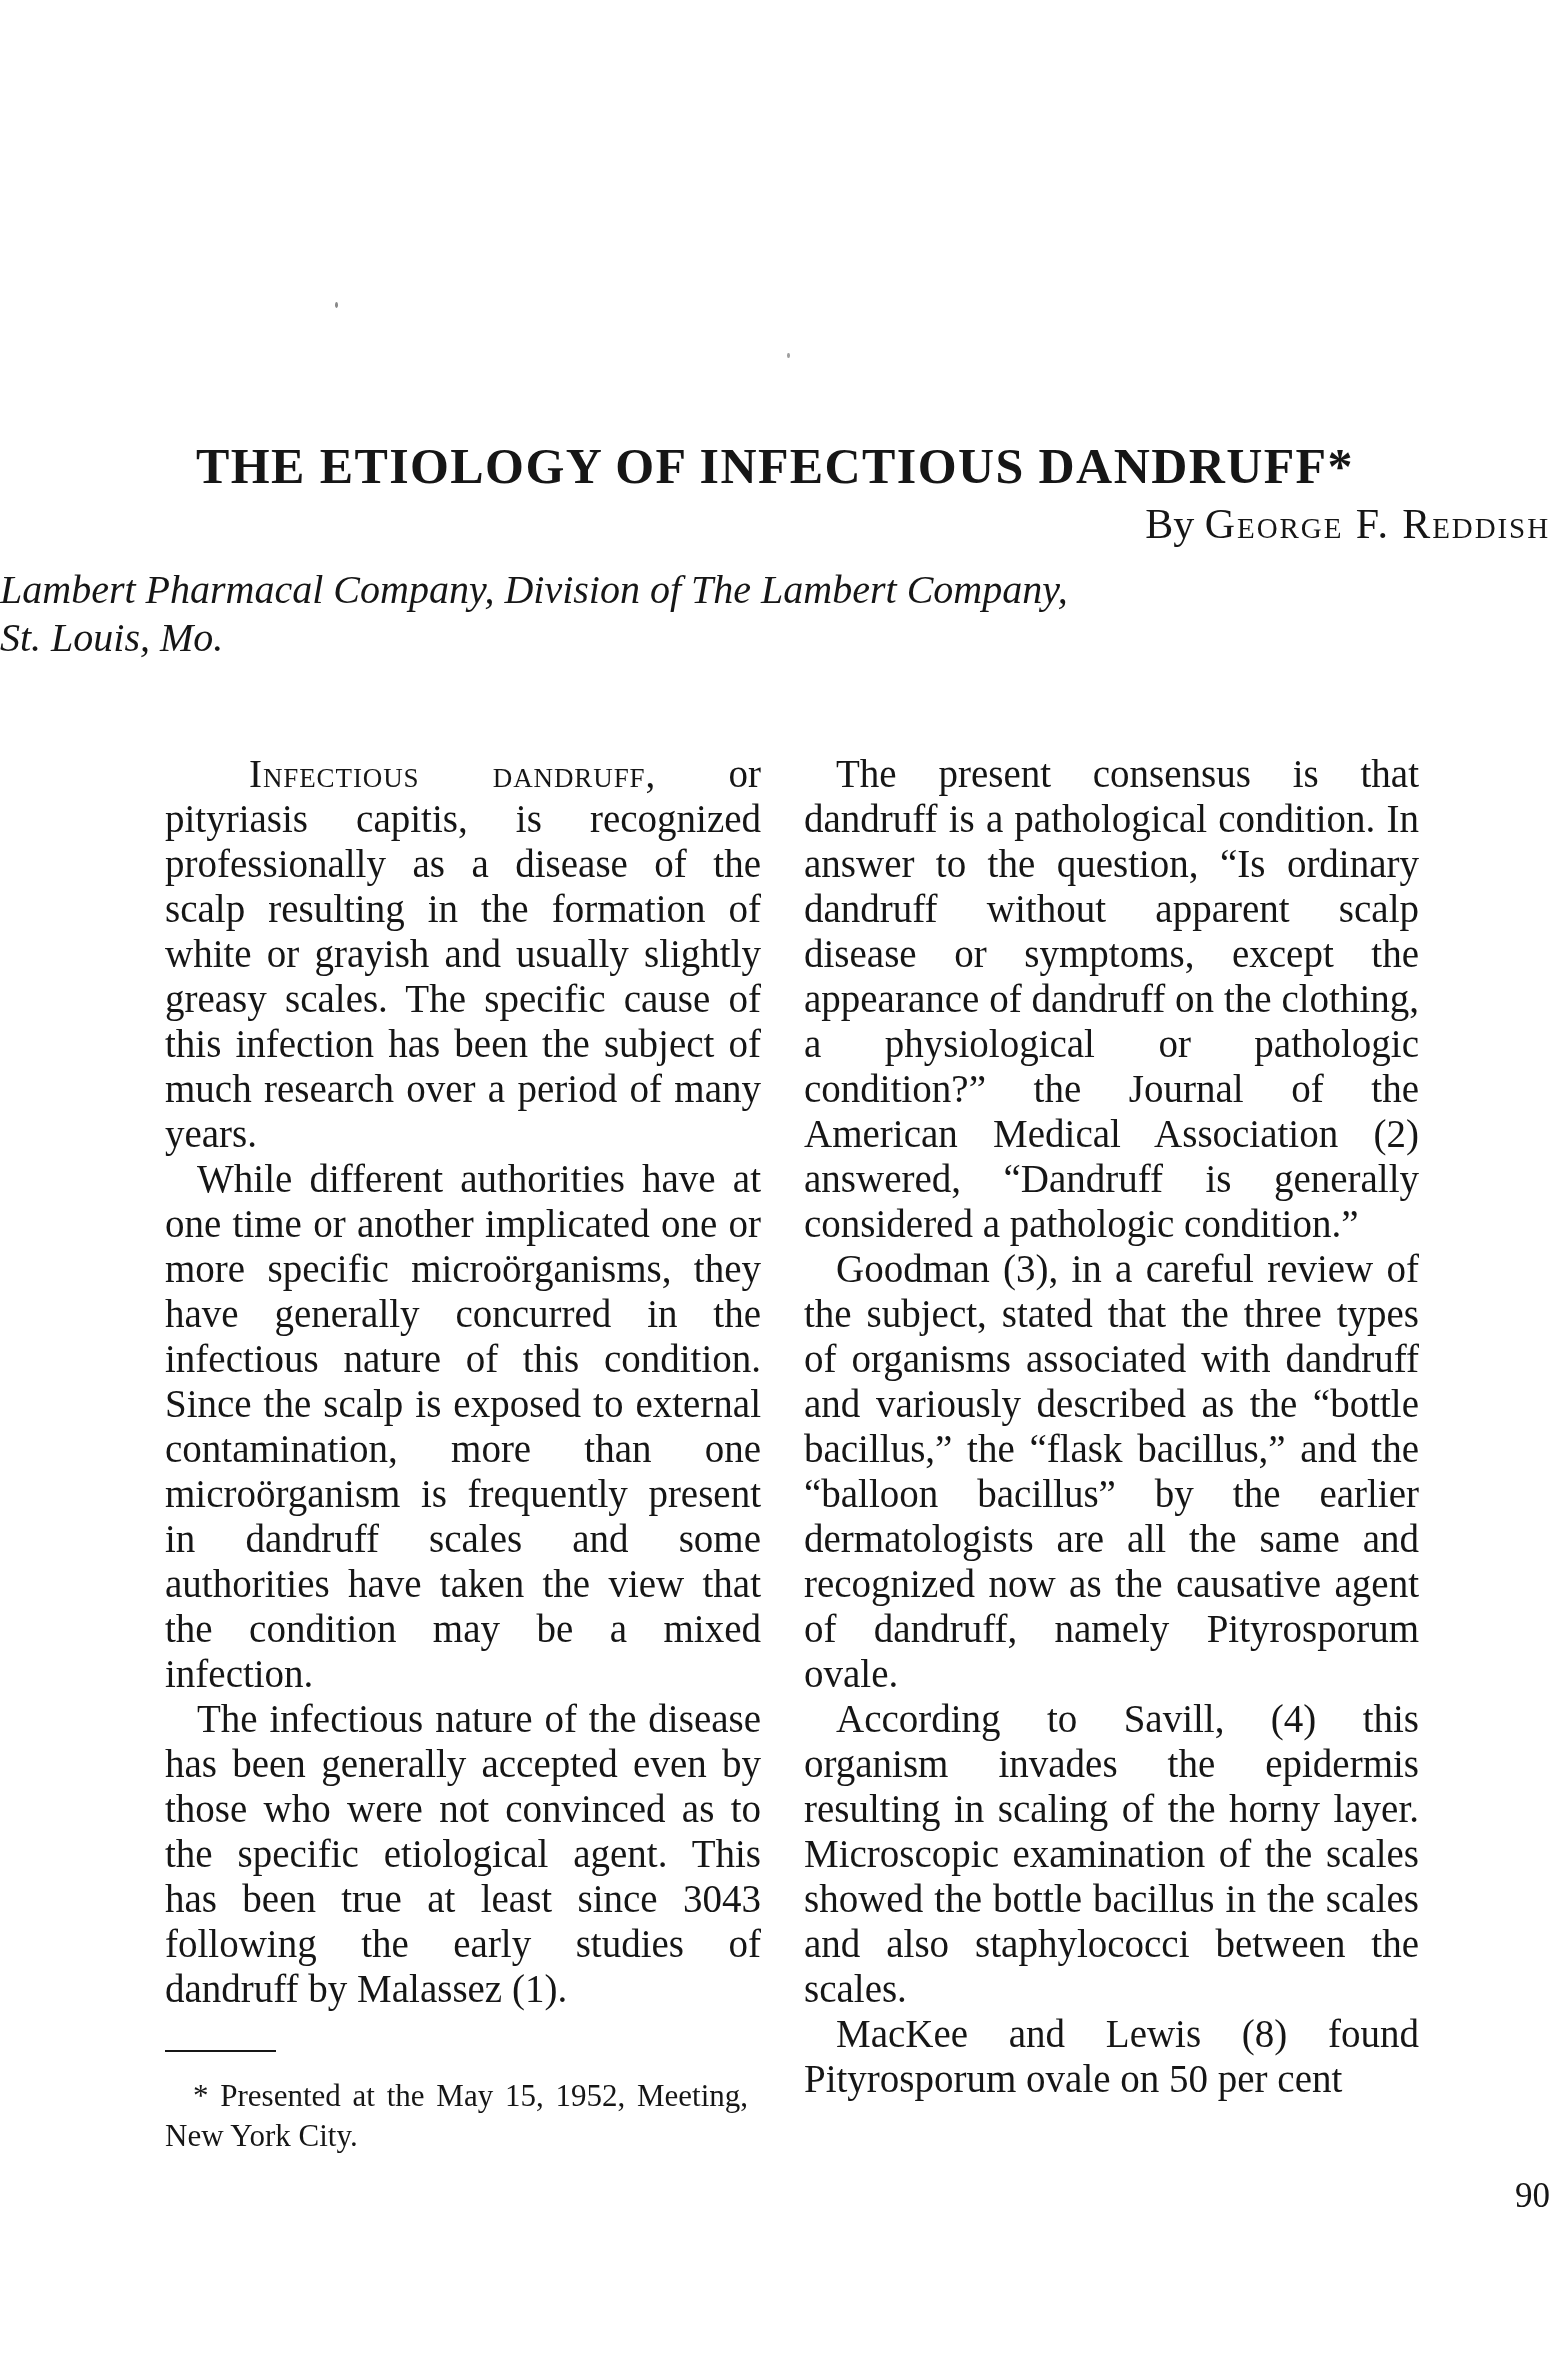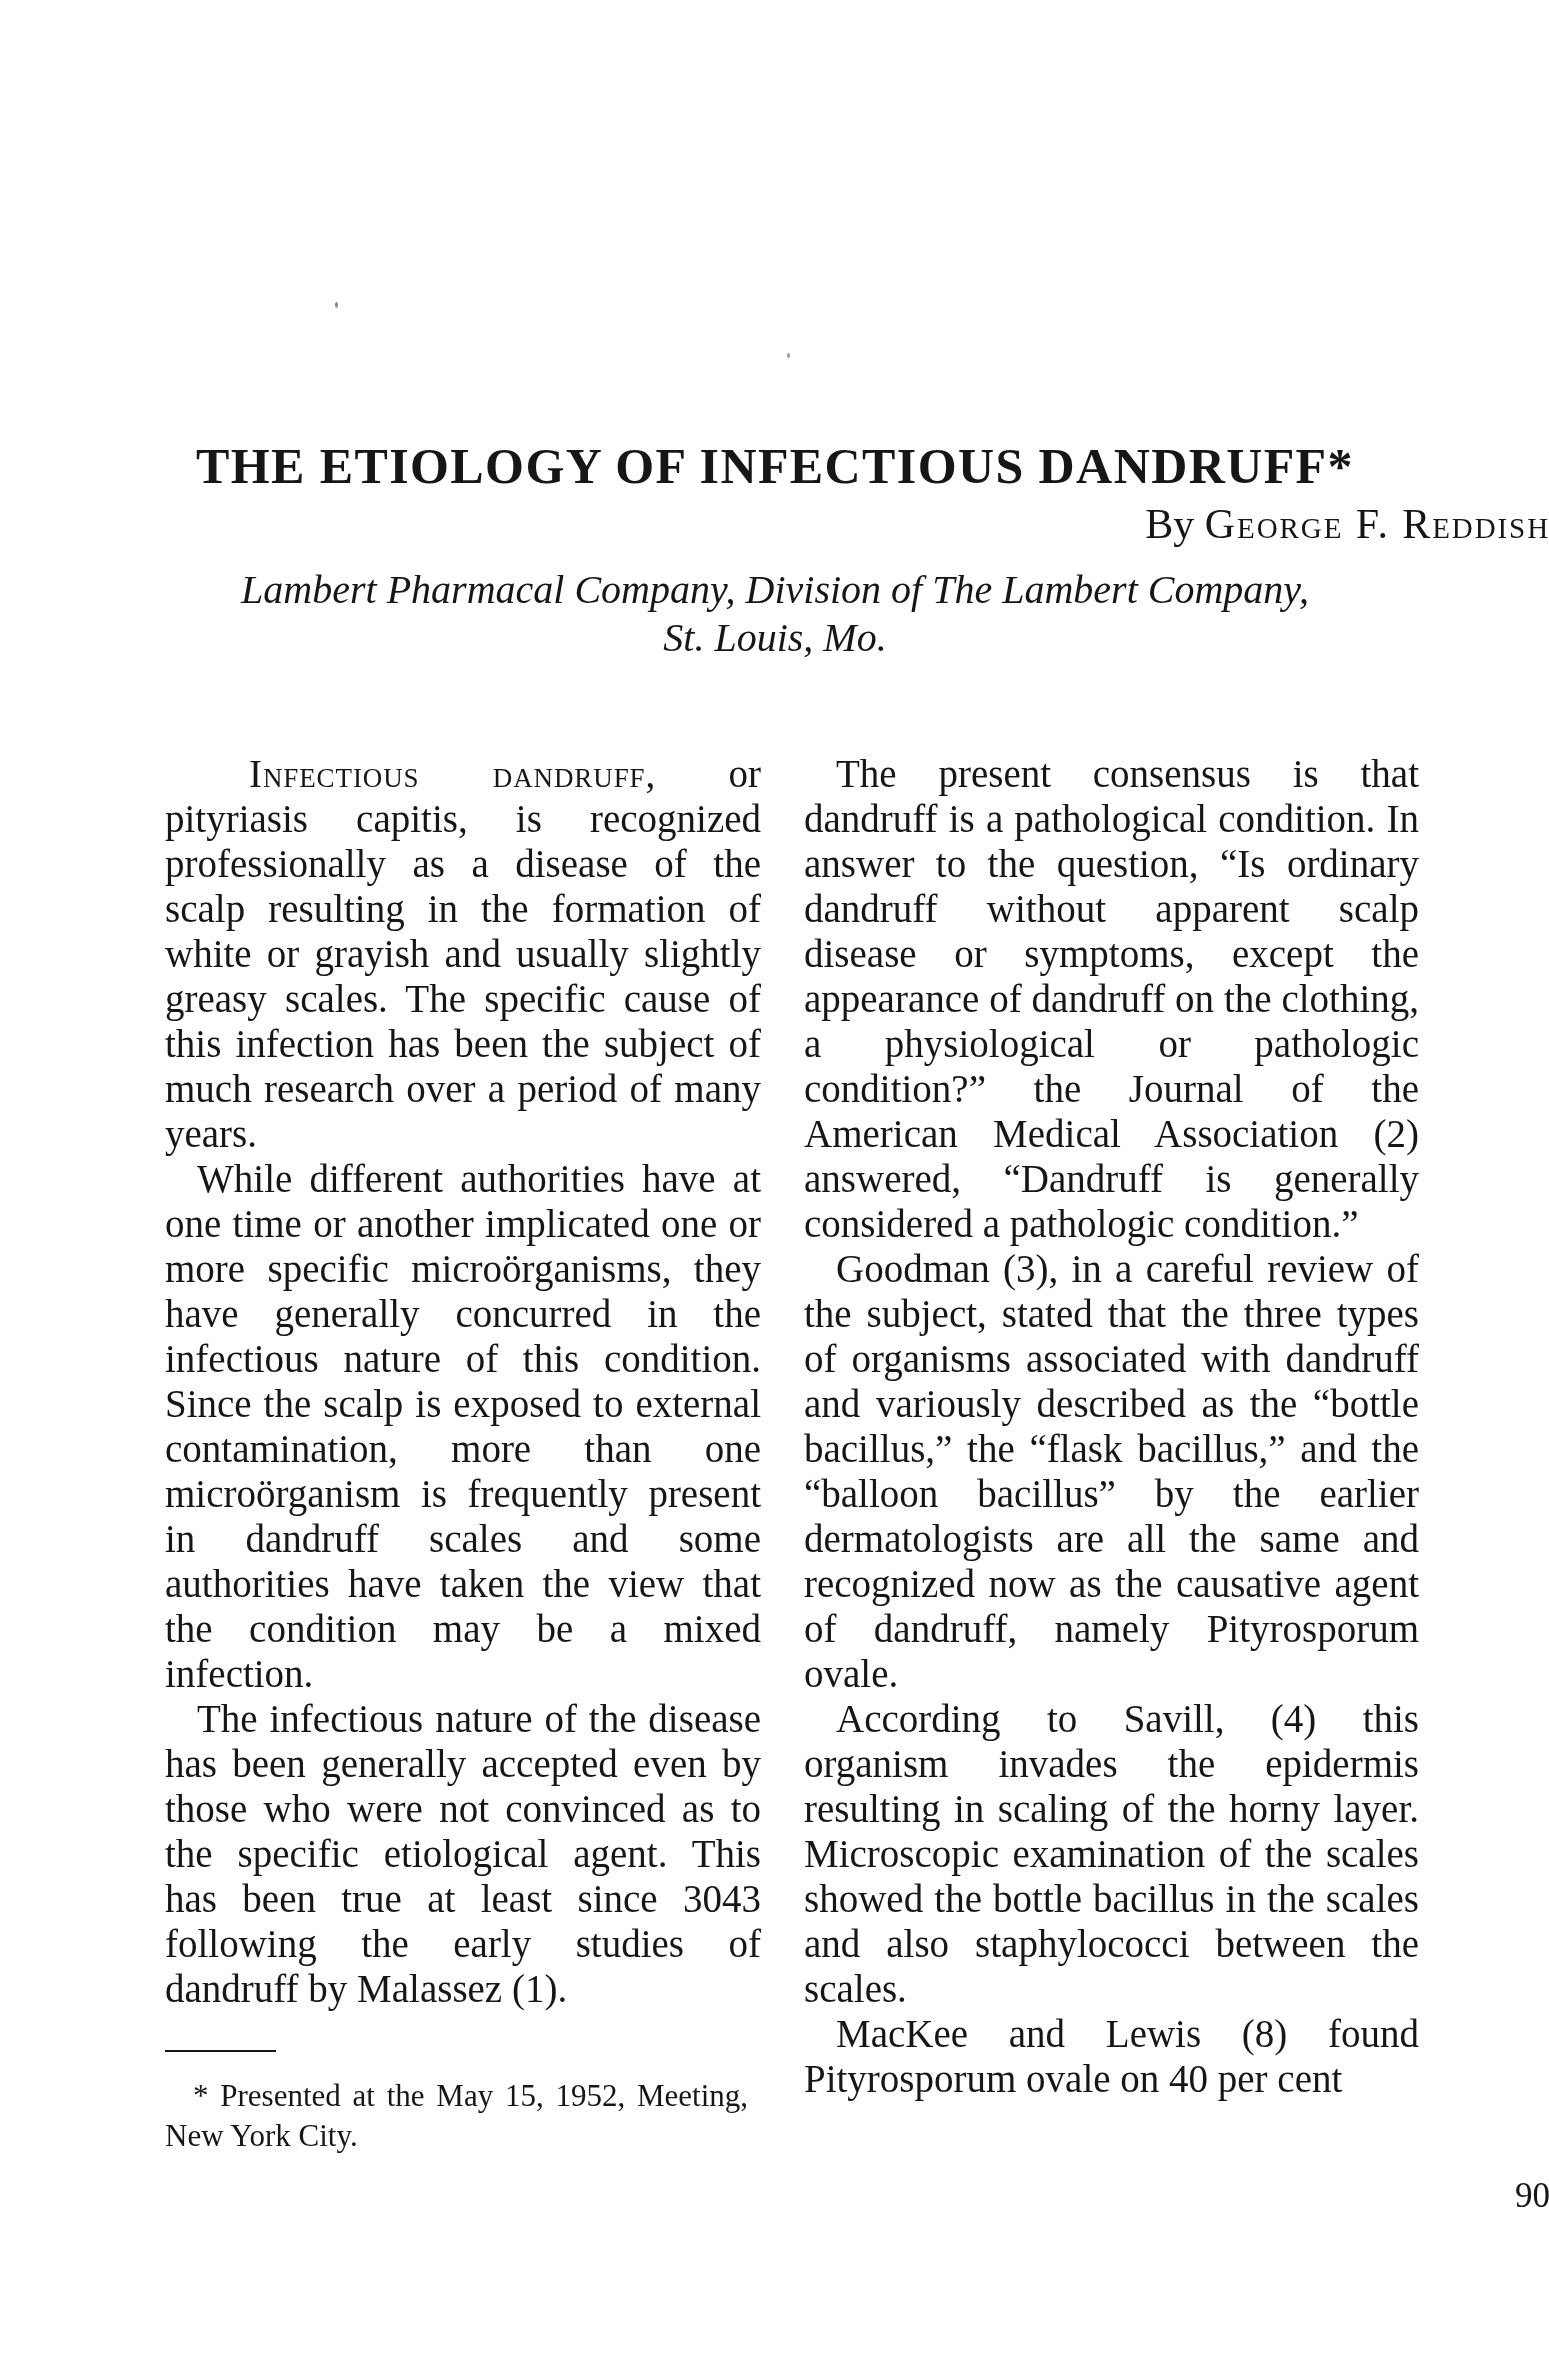--- a/index.html
+++ b/index.html
@@ -37,21 +37,20 @@
   }
   .byline .author-smallcaps {
     font-variant: small-caps;
     letter-spacing: 1.9px;
   }
   .affiliation {
     position: absolute;
     top: 566px;
     left: 0;
     width: 100%;
-    text-align: center;
     font-style: italic;
     font-size: 40px;
     line-height: 48px;
   }
   .column {
     position: absolute;
     top: 751px;
     font-size: 39px;
     line-height: 45px;
     text-align: justify;
@@ -125,19 +124,19 @@
     <p>The infectious nature of the disease has been generally accepted even by those who were not convinced as to the specific etiological agent. This has been true at least since 3043 following the early studies of dandruff by Malassez (1).</p>
 
     <div class="footnote-rule"></div>
     <div class="footnote">* Presented at the May 15, 1952, Meeting, New York City.</div>
   </div>
 
   <div class="column column-right">
     <p><span>The present consensus is that dandruff is a pathological condition. In answer to the question, “Is ordinary dandruff without apparent scalp disease or symptoms, except the appearance of dandruff on the clothing, a physiological or pathologic condition?” the </span><span class="it">Journal of the American Medical Association</span><span> (2) answered, “Dandruff is generally considered a pathologic condition.”</span></p>
     <p><span>Goodman (3), in a careful review of the subject, stated that the three types of organisms associated with dandruff and variously described as the “bottle bacillus,” the “flask bacillus,” and the “balloon bacillus” by the earlier dermatologists are all the same and recognized now as the causative agent of dandruff, namely </span><span class="it">Pityrosporum ovale</span><span>.</span></p>
     <p>According to Savill, (4) this organism invades the epidermis resulting in scaling of the horny layer. Microscopic examination of the scales showed the bottle bacillus in the scales and also staphylococci between the scales.</p>
-    <p><span>MacKee and Lewis (8) found </span><span class="it">Pityrosporum ovale</span><span> on 40 per cent</span></p>
+    <p><span>MacKee and Lewis (8) found </span><span class="it">Pityrosporum ovale</span><span> on 50 per cent</span></p>
   </div>
 
   <div class="page-number">90</div>
 
 </div>
 
 
 </body></html>

